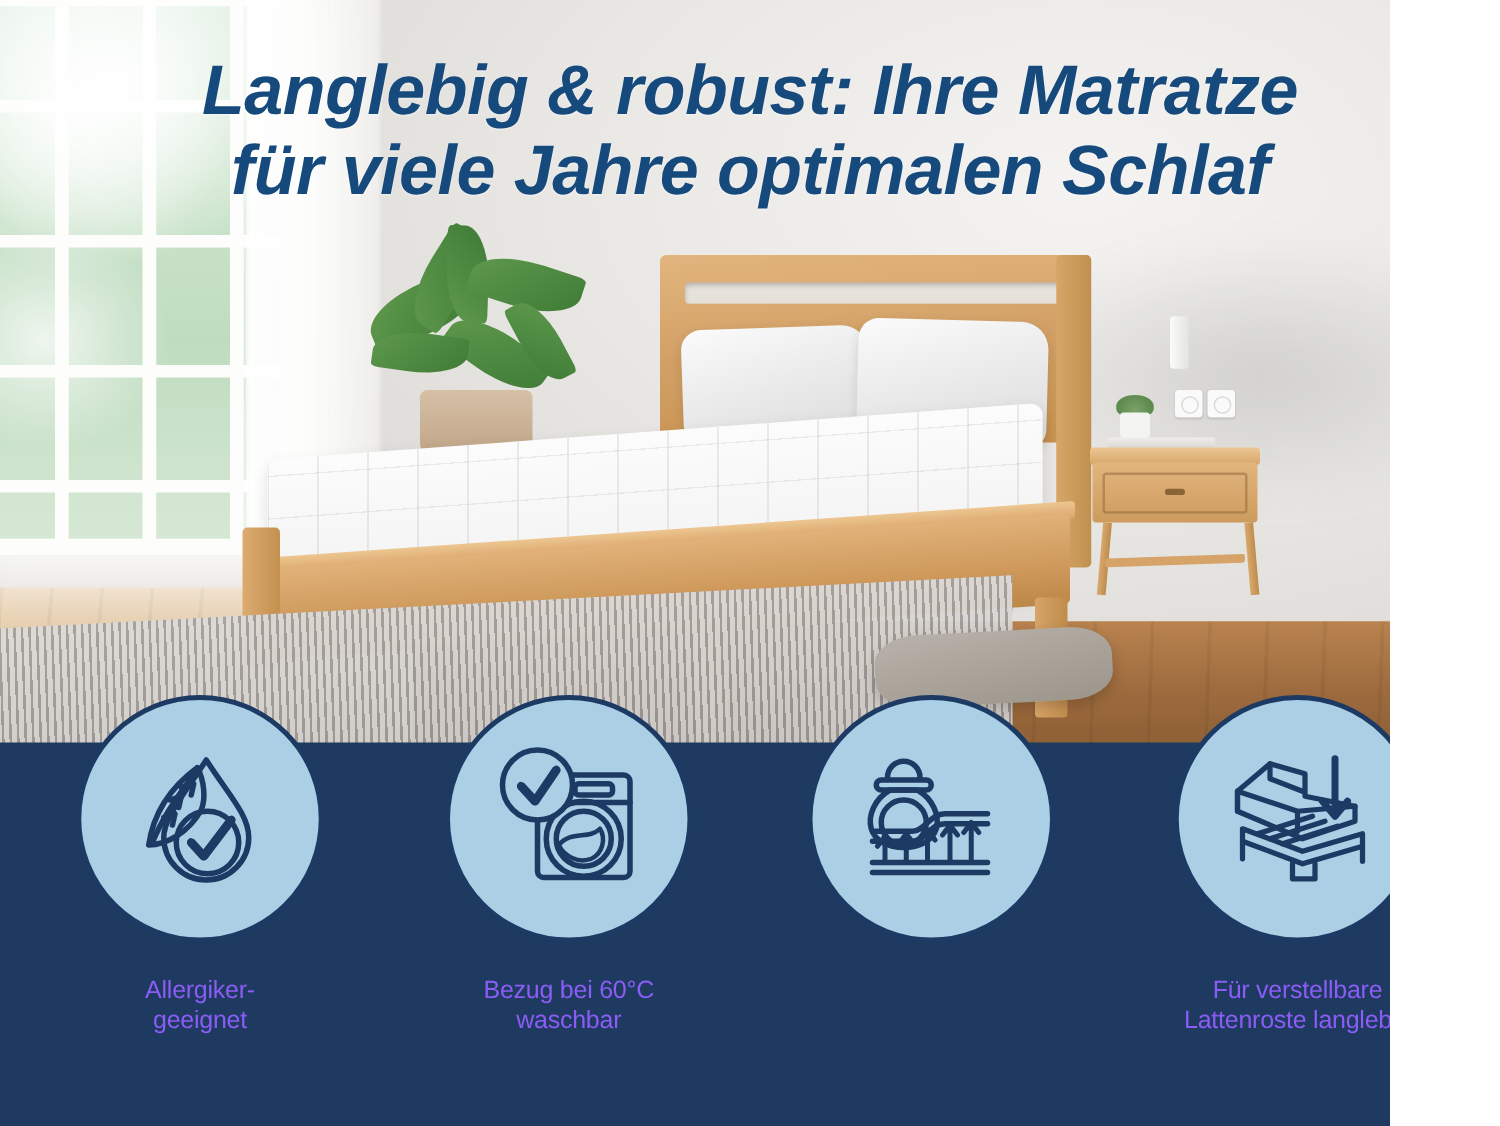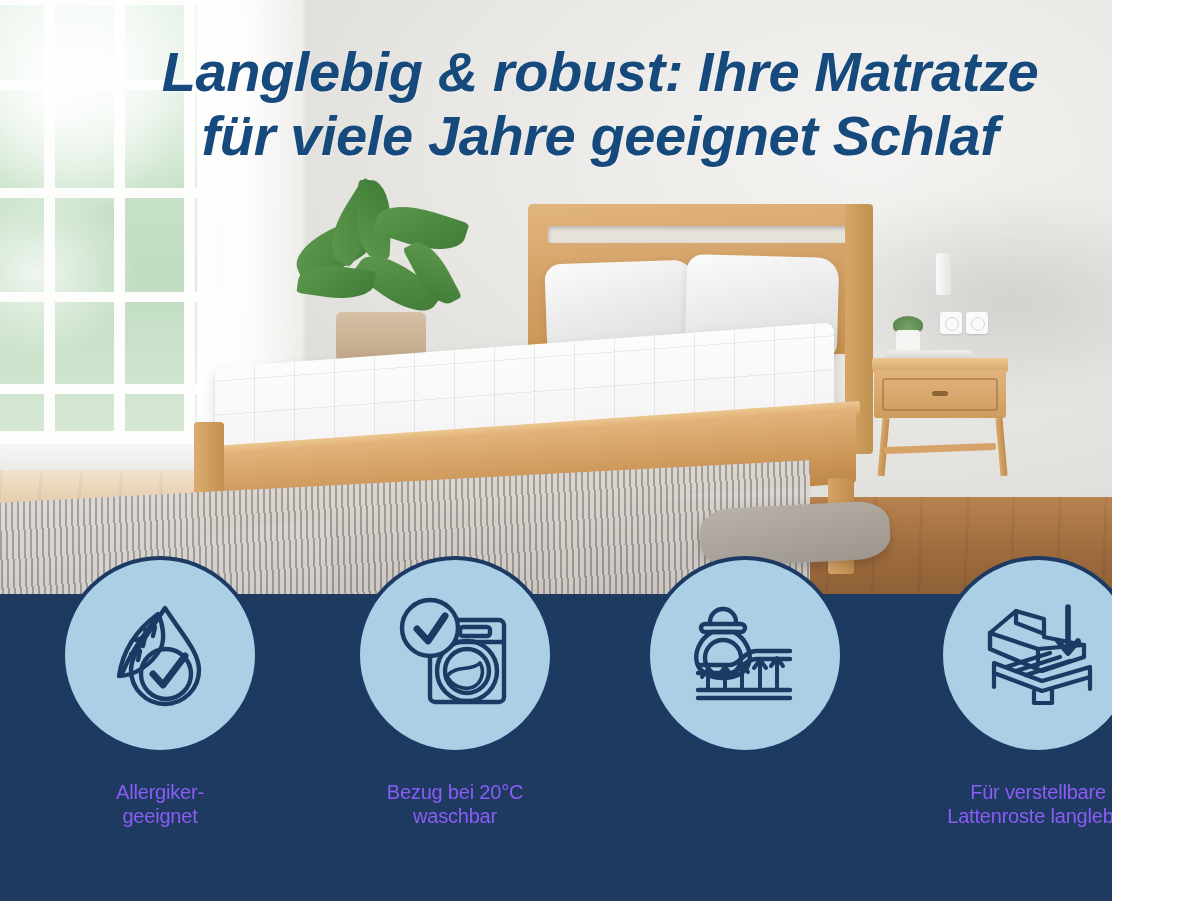--- a/index.html
+++ b/index.html
@@ -349,21 +349,21 @@
       <div class="ns-leg" style="left:880px; top:418px; transform:rotate(5deg);"></div>
       <div class="ns-leg" style="left:998px; top:418px; transform:rotate(-5deg);"></div>
       <div class="ns-shelf"></div>
     </div>
   </div>
 
   <div class="band"></div>
 
   <h1 class="headline">
     <span>Langlebig &amp; robust: Ihre Matratze</span>
-    <span>für viele Jahre geeignet Schlaf</span>
+    <span>für viele Jahre optimalen Schlaf</span>
   </h1>
 
   <div class="features">
 
     <div class="feature" style="left:10px;">
       <div class="circle">
         <svg width="130" height="130" viewBox="0 0 130 130">
           <g fill="none" stroke="#1c3a63" stroke-width="4.4" stroke-linecap="round" stroke-linejoin="round">
             <path d="M70 18 C 88 46, 104 62, 104 80 A 34 34 0 0 1 36 80 C 36 64, 52 46, 70 18 Z"></path>
             <path d="M63 24 C 44 38, 28 58, 24 86 C 38 86, 56 76, 66 58 C 70 48, 68 34, 63 24 Z"></path>
@@ -389,21 +389,21 @@
             <circle cx="56" cy="41" r="4.5"></circle>
             <rect x="70" y="37" width="30" height="9" rx="3"></rect>
             <circle cx="77" cy="81" r="30"></circle>
             <circle cx="77" cy="81" r="22"></circle>
             <path d="M57 86 c 10 -12, 24 -4, 33 -13 c 5 8, 2 20, -7 24 c -10 4, -22 -2, -26 -11 Z" stroke-width="3.6"></path>
             <circle cx="40" cy="38" r="28" fill="#abcfe5"></circle>
             <path d="M27 39 l 11 12 17 -25" stroke-width="7"></path>
           </g>
         </svg>
       </div>
-      <div class="feature-label">Bezug bei 20°C
+      <div class="feature-label">Bezug bei 60°C
 waschbar</div>
     </div>
 
     <div class="feature" style="left:595px;">
       <div class="circle">
         <svg width="130" height="130" viewBox="0 0 130 130">
           <g fill="none" stroke="#1c3a63" stroke-width="4.4" stroke-linecap="round" stroke-linejoin="round">
             <path d="M30 32 a 13 13 0 0 1 26 0"></path>
             <path d="M25 34 h 36 a 3 3 0 0 1 0 8 h -36 a 3 3 0 0 1 0 -8 Z"></path>
             <path d="M32 42 c -12 7, -18 20, -15 31 c 3 10, 14 15, 26 15 c 12 0, 23 -5, 26 -15 c 3 -11, -3 -24, -15 -31 Z"></path>

